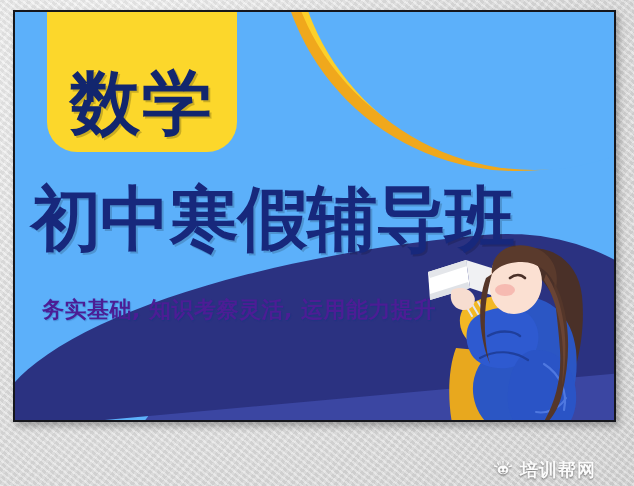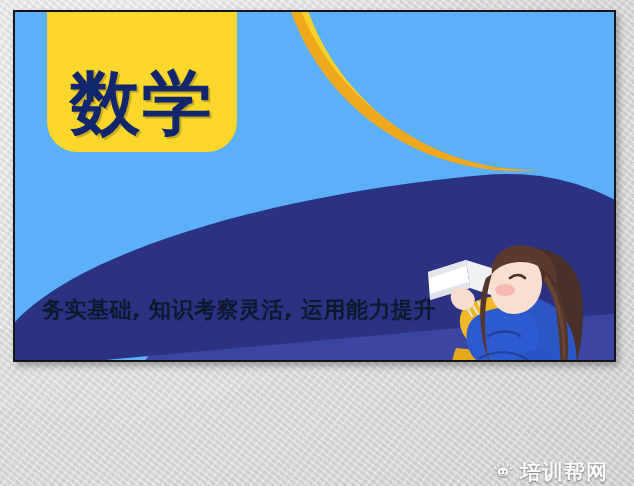--- a/index.html
+++ b/index.html
@@ -25,21 +25,21 @@
     opacity: .55;
     pointer-events: none;
   }
 
   
   .poster {
     position: absolute;
     left: 13px;
     top: 10px;
     width: 603px;
-    height: 352px;
+    height: 412px;
     background: #5cb0fa;
     overflow: hidden;
     border: 2px solid #15161c;
     box-sizing: border-box;
     box-shadow: 3px 4px 7px rgba(0,0,0,.30);
   }
 
   
   .corner-swoosh {
     position: absolute;
@@ -146,21 +146,21 @@
     text-shadow: 2px 2px 0 rgba(0,0,0,.16);
   }
 
   
   .subhead {
     position: absolute;
     left: 27px;
     top: 283px;
     font-size: 22px;
     font-weight: bold;
-    color: #0f172a;
+    color: #4c1d95;
     letter-spacing: .5px;
     white-space: nowrap;
     text-shadow: 1px 1px 1px rgba(0,60,130,.25);
   }
 
   
   .cta-button {
     position: absolute;
     left: 39px;
     top: 334px;
@@ -196,21 +196,21 @@
   
   .watermark {
     position: absolute;
     left: 492px;
     top: 458px;
     display: flex;
     align-items: center;
     gap: 6px;
   }
   .watermark .wm-text {
-    font-size: 21px;
+    font-size: 18px;
     font-weight: bold;
     color: #ffffff;
     letter-spacing: 1px;
     text-shadow: 0 1px 2px rgba(80,80,80,.85);
     opacity: .92;
     text-align: right;
   }
   .watermark .wm-icon {
     width: 22px;
     height: 22px;
@@ -284,20 +284,21 @@
 
       <path d="M134 38 C150 66 152 110 142 150 C138 168 128 180 118 186 C134 166 142 136 140 106 C138 76 134 54 134 38 Z" fill="#54362a"></path>
       <path d="M126 30 C144 56 150 100 142 142 C146 100 140 62 124 36 Z" fill="#6a4434"></path>
     </svg>
   </div>
 
   <div class="subject-badge">
     <span class="subject-text">数学</span>
   </div>
 
+  <div class="headline">初中寒假辅导班</div>
 
   <div class="subhead">务实基础, 知识考察灵活, 运用能力提升</div>
 
 
 </div>
 
 <div class="watermark">
   <span class="wm-icon">
     <svg viewBox="0 0 24 24" width="22" height="22" xmlns="http://www.w3.org/2000/svg">
       <g fill="#ffffff">

